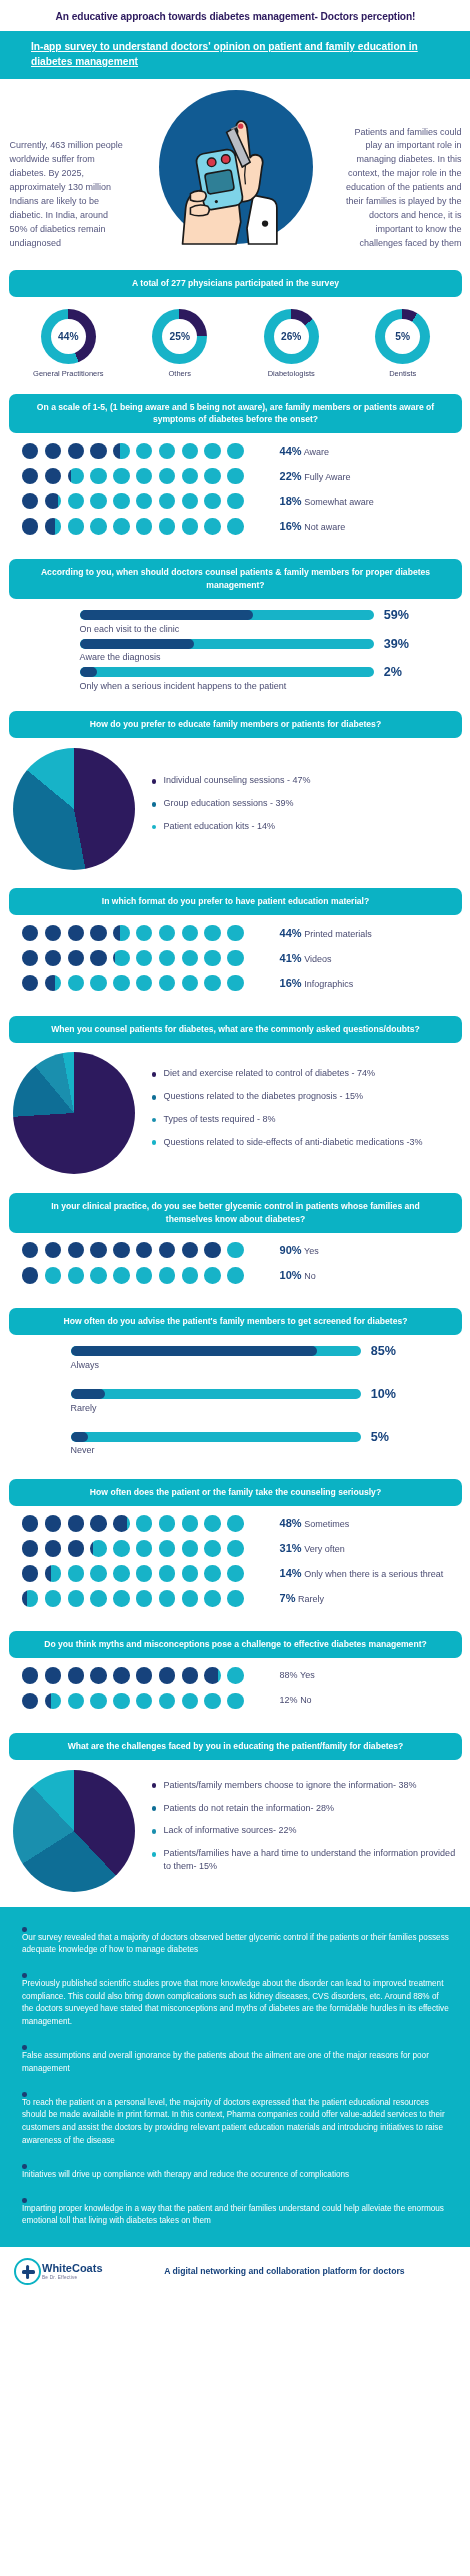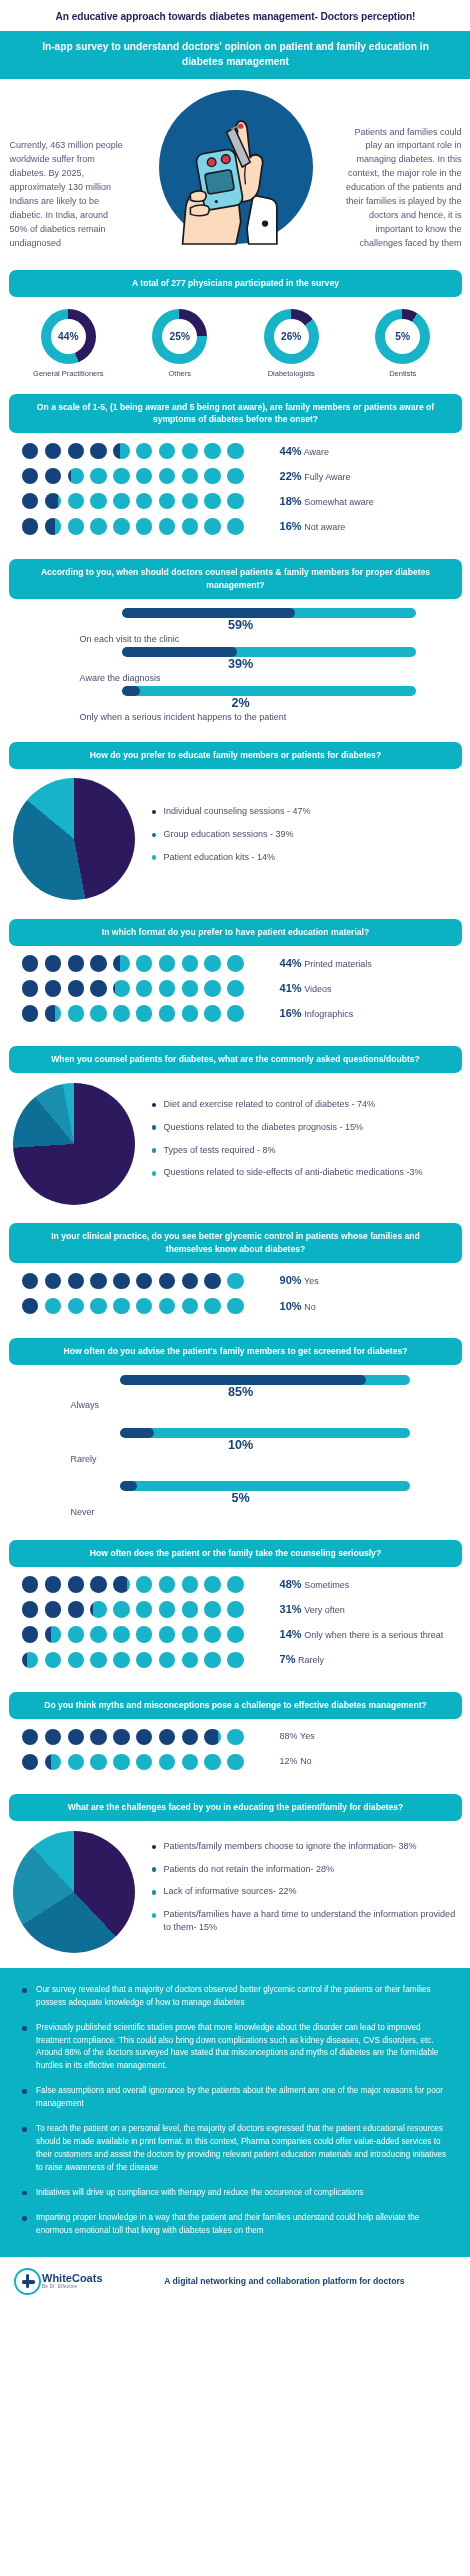--- a/index.html
+++ b/index.html
@@ -16,25 +16,26 @@
     text-align: center;
     font-size: 10.2px;
     font-weight: bold;
     color: #2d1a5e;
     padding: 11px 15.7px 9.4px;
     letter-spacing: -0.1px;
   }
   .subtitle-band {
     background: #0bb2c4;
     color: #ffffff;
-    text-align: center;
+    text-align: left;
     font-size: 10.2px;
     font-weight: bold;
     line-height: 1.45;
     padding: 8.6px 31px 9.4px;
+    text-decoration: underline;
   }
 
   
   .intro {
     display: flex;
     align-items: flex-end;
     padding: 11px 9.4px 7.8px;
     gap: 3.1px;
   }
   .intro-col {
@@ -140,21 +141,21 @@
   }
   .dot.q80 {
     background: linear-gradient(to right, #16427c 0 80%, #17b3c8 80% 100%);
   }
   .dot-legend { font-size: 9px; color: #4a4c72; line-height: 1.3; }
   .dot-legend b { font-size: 11px; color: #16427c; }
 
   
   .bars-block { padding: 9.4px 12.6px 6.3px; }
   .bar-row { margin-bottom: 3.1px; position: relative; }
-  .bar-line { display: flex; align-items: center; flex-direction: column; }
+  .bar-line { display: flex; align-items: center; }
   .bar-track {
     height: 10.2px;
     width: 294px;
     background: #17b3c8;
     border-radius: 5.5px;
     margin-left: 67px;
     position: relative;
     overflow: hidden;
   }
   .bar-fill {
@@ -212,20 +213,21 @@
     color: #ffffff;
     padding: 15.7px 22px 19px;
     margin-top: 7.8px;
   }
   .concl-li {
     display: flex;
     align-items: flex-start;
     margin-bottom: 12.6px;
     font-size: 8.2px;
     line-height: 1.55;
+    flex-direction: column;
   }
   .concl-bullet {
     width: 4.7px; height: 4.7px;
     border-radius: 50%;
     background: #1b3f73;
     flex: none;
     margin: 3.9px 9.4px 0 0;
   }
 
   

